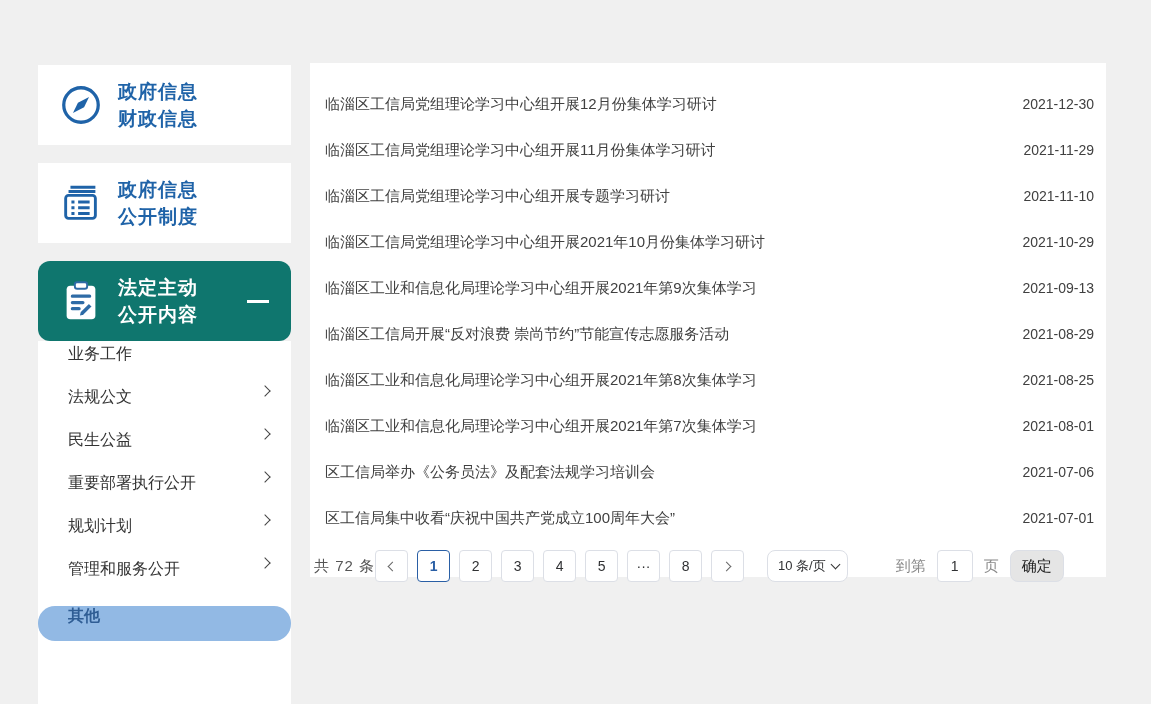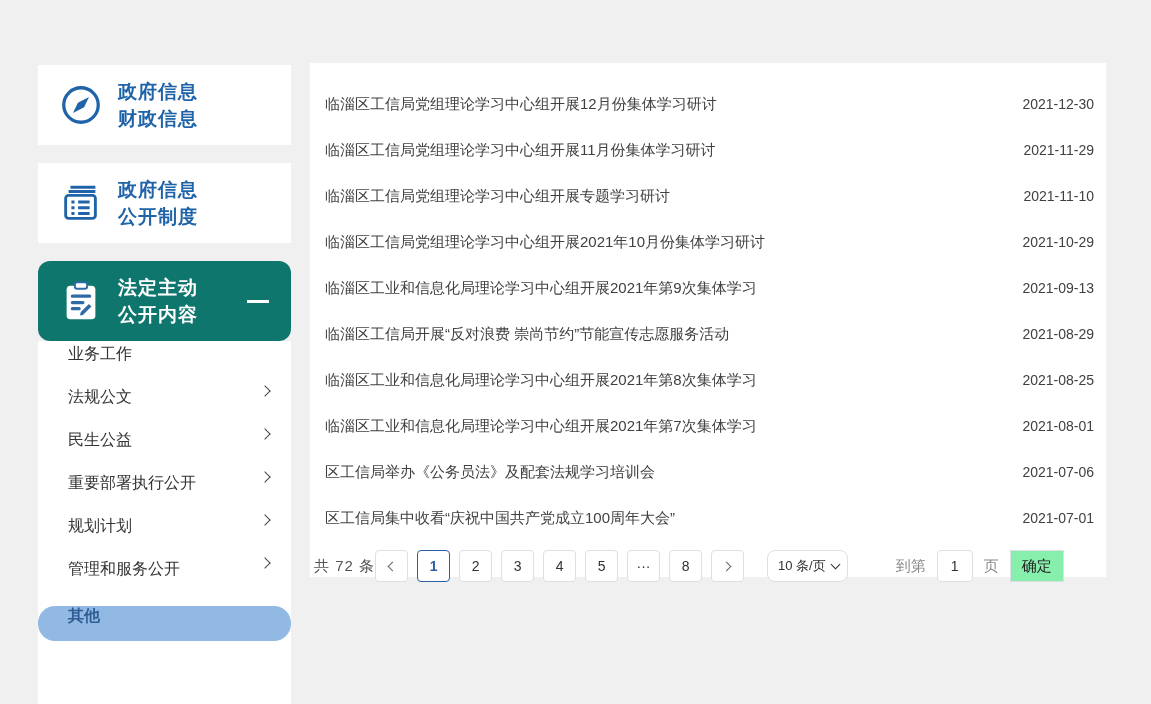--- a/index.html
+++ b/index.html
@@ -73,21 +73,21 @@
     display:flex; align-items:center; padding:0 8px 0 10px; margin-left:14px;
     font-size:13px; color:#303133; cursor:pointer;
   }
   .goto-group { display:flex; align-items:center; margin-left:48px; color:#8a8a8a; font-size:15px; }
   .goto-input {
     width:36px; height:32px; border:1px solid #dcdfe6; border-radius:4px;
     text-align:center; font-size:14px; color:#303133; margin:0 11px;
     font-family:"Liberation Sans","DejaVu Sans",sans-serif;
   }
   .confirm-btn {
-    height:32px; border:1px solid #dcdfe6; border-radius:0; background:#86efac;
+    height:32px; border:1px solid #dcdfe6; border-radius:8px; background:#e5e5e5;
     padding:0 11px; font-size:15px; color:#222; margin-left:11px; cursor:pointer;
     font-family:"Liberation Sans","DejaVu Sans",sans-serif;
   }
 </style>
 </head>
 <body>
 
 <aside class="sidebar">
 
   <div class="side-box">

